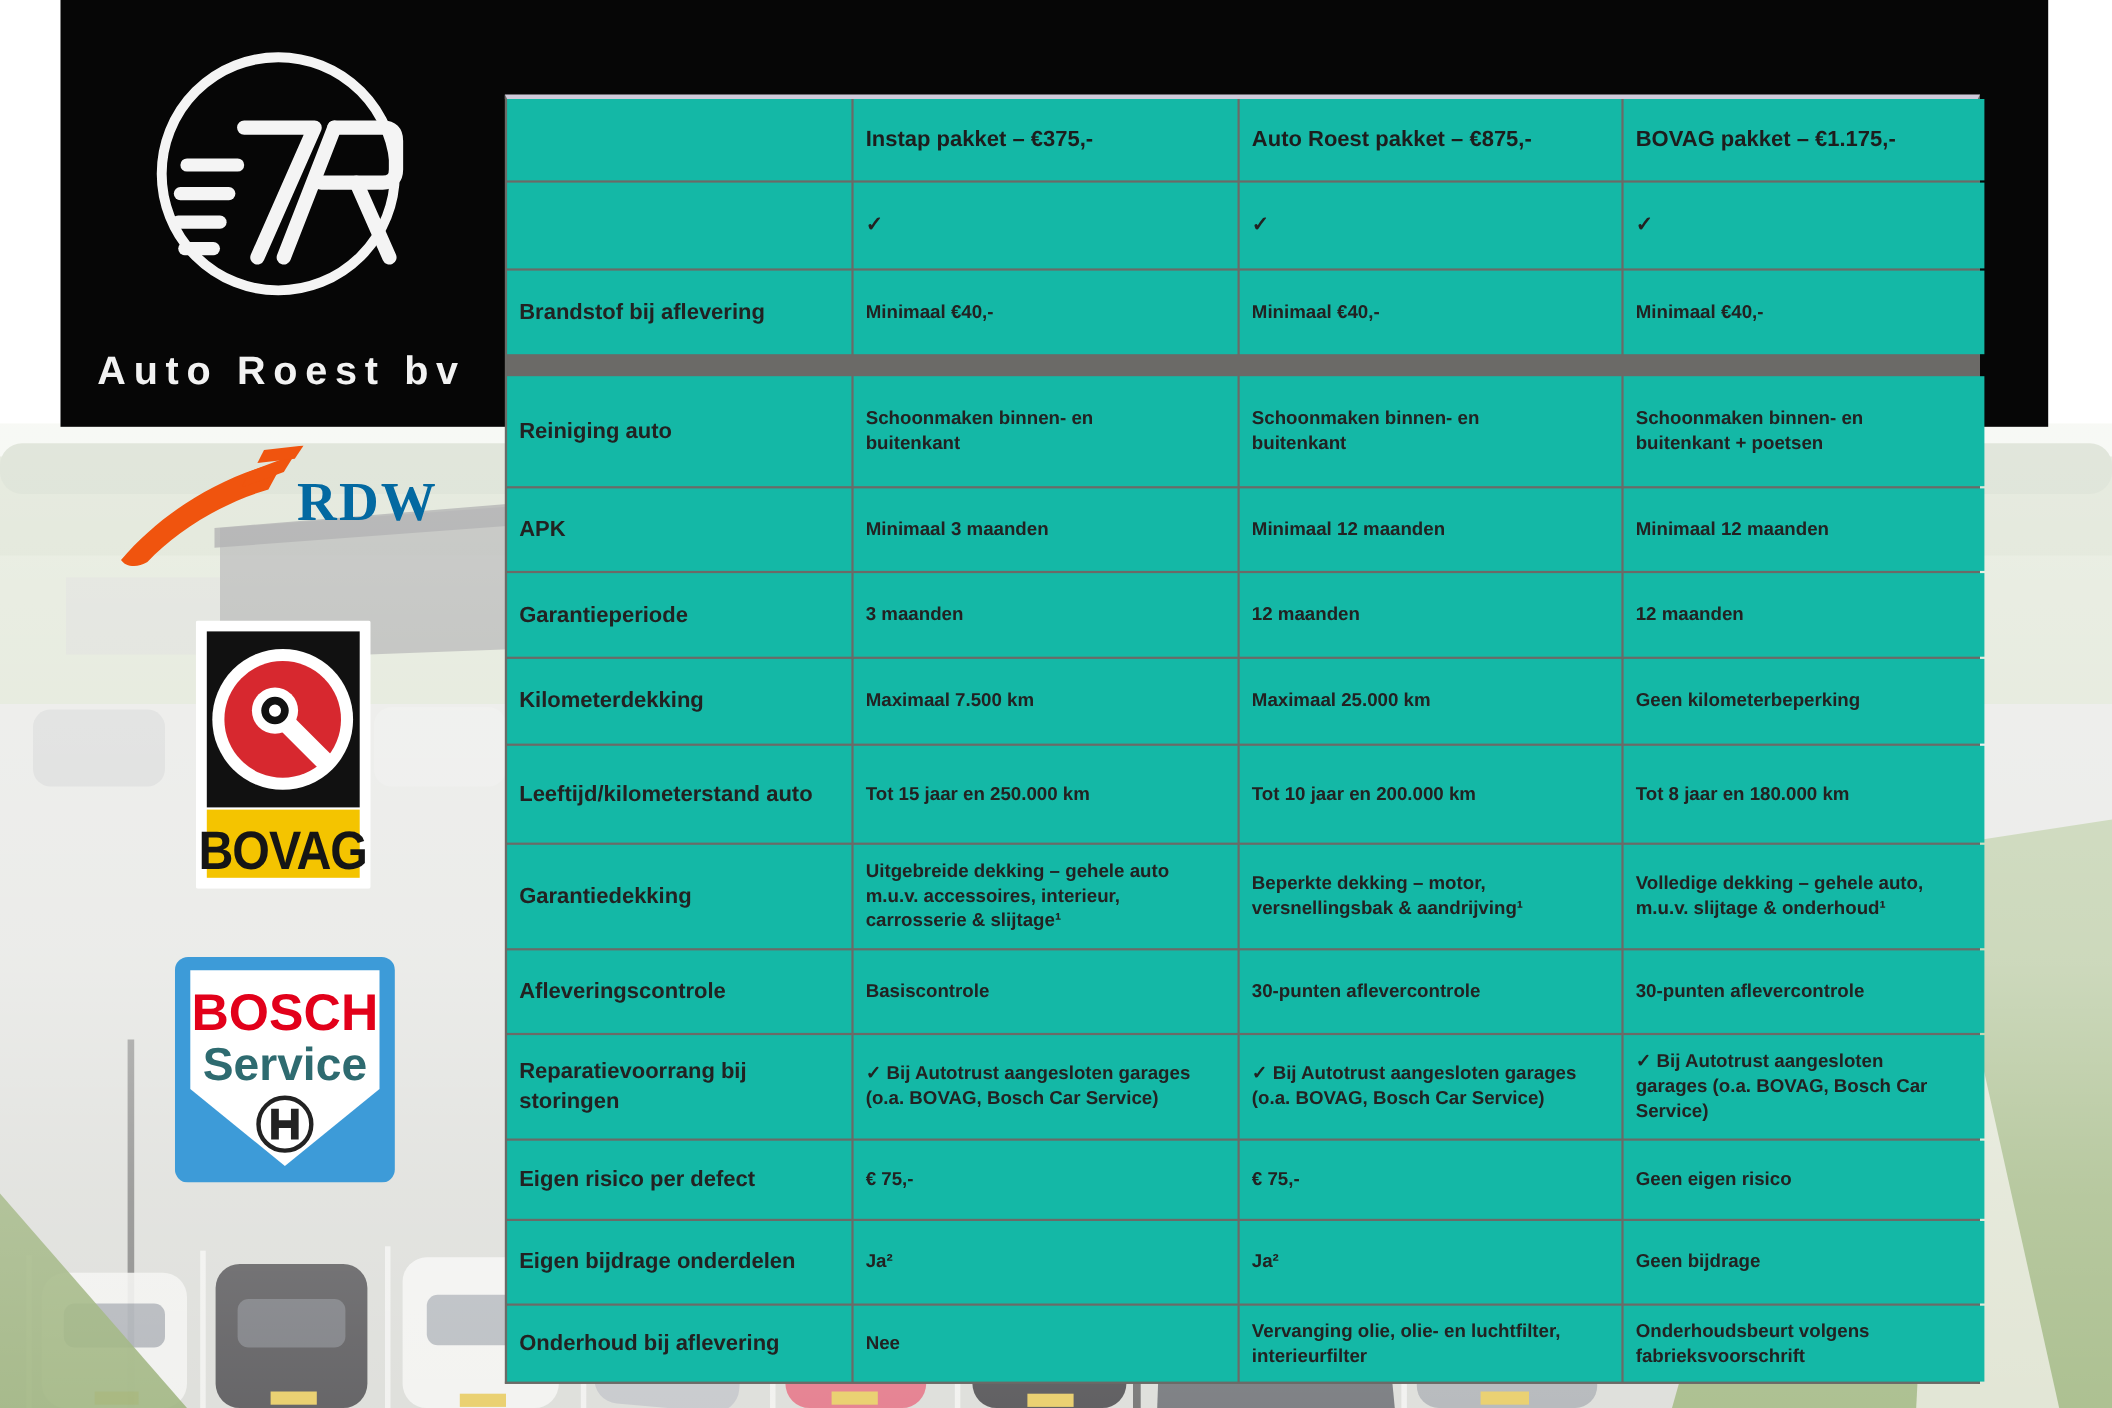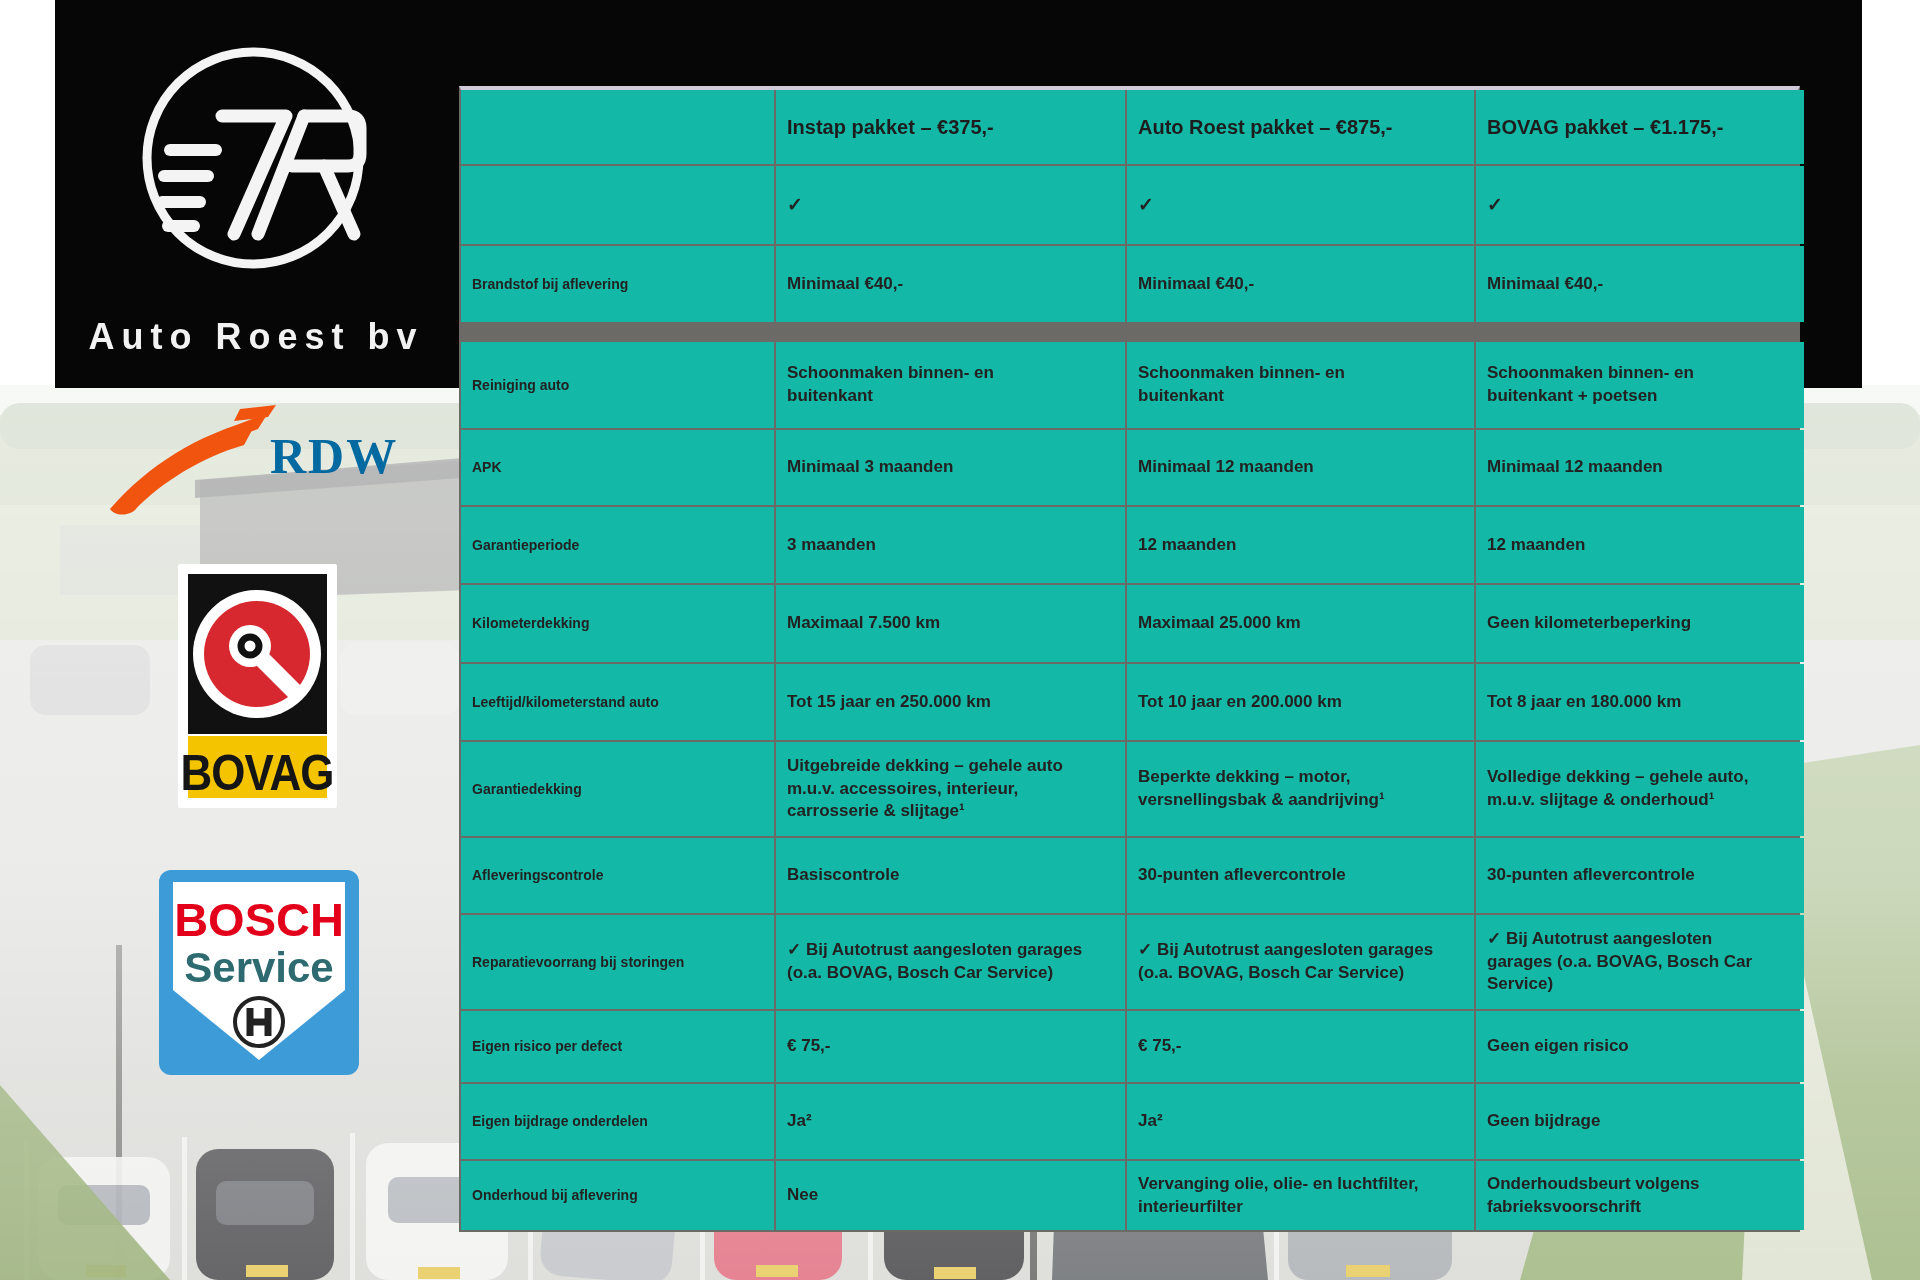--- a/index.html
+++ b/index.html
@@ -37,21 +37,21 @@
     margin-bottom:2px;
   }
   .t-row:last-child{margin-bottom:0;}
   .t-cell{
     background:#14b8a6;display:flex;align-items:center;
     padding:6px 14px 6px 11px;box-sizing:border-box;
     color:#222222;font-weight:bold;font-size:17px;line-height:1.35;
     white-space:pre-line;
   }
   .t-cell.header{font-size:20px;color:#1d1d1d;}
-  .t-cell.label{font-size:14px;}
+  .t-cell.label{font-size:20px;}
   .t-cell.check{font-size:19px;}
 </style>
 </head>
 <body>
 
 <div class="photo">
   <svg width="1920" height="895" viewBox="0 0 1920 895" xmlns="http://www.w3.org/2000/svg">
     <defs>
       <linearGradient id="wash" x1="0" y1="0" x2="0" y2="1">
         <stop offset="0" stop-color="#ffffff" stop-opacity="0.66"></stop>
@@ -219,21 +219,21 @@
       <div class="t-cell check">✓</div>
       <div class="t-cell check">✓</div>
       <div class="t-cell check">✓</div>
     </div>
     <div class="t-row" style="height: 76px;">
       <div class="t-cell label">Brandstof bij aflevering</div>
       <div class="t-cell value">Minimaal €40,-</div>
       <div class="t-cell value">Minimaal €40,-</div>
       <div class="t-cell value">Minimaal €40,-</div>
     </div>
-    <div class="t-row" style="height: 86px; margin-top: 20px;">
+    <div class="t-row" style="height: 100px; margin-top: 20px;">
       <div class="t-cell label">Reiniging auto</div>
       <div class="t-cell value">Schoonmaken binnen- en
 buitenkant</div>
       <div class="t-cell value">Schoonmaken binnen- en
 buitenkant</div>
       <div class="t-cell value">Schoonmaken binnen- en
 buitenkant + poetsen</div>
     </div>
     <div class="t-row" style="height: 75px;">
       <div class="t-cell label">APK</div>
@@ -246,21 +246,21 @@
       <div class="t-cell value">3 maanden</div>
       <div class="t-cell value">12 maanden</div>
       <div class="t-cell value">12 maanden</div>
     </div>
     <div class="t-row" style="height: 77px;">
       <div class="t-cell label">Kilometerdekking</div>
       <div class="t-cell value">Maximaal 7.500 km</div>
       <div class="t-cell value">Maximaal 25.000 km</div>
       <div class="t-cell value">Geen kilometerbeperking</div>
     </div>
-    <div class="t-row" style="height: 76px;">
+    <div class="t-row" style="height: 88px;">
       <div class="t-cell label">Leeftijd/kilometerstand auto</div>
       <div class="t-cell value">Tot 15 jaar en 250.000 km</div>
       <div class="t-cell value">Tot 10 jaar en 200.000 km</div>
       <div class="t-cell value">Tot 8 jaar en 180.000 km</div>
     </div>
     <div class="t-row" style="height: 94px;">
       <div class="t-cell label">Garantiedekking</div>
       <div class="t-cell value">Uitgebreide dekking – gehele auto
 m.u.v. accessoires, interieur,
 carrosserie &amp; slijtage¹</div>

